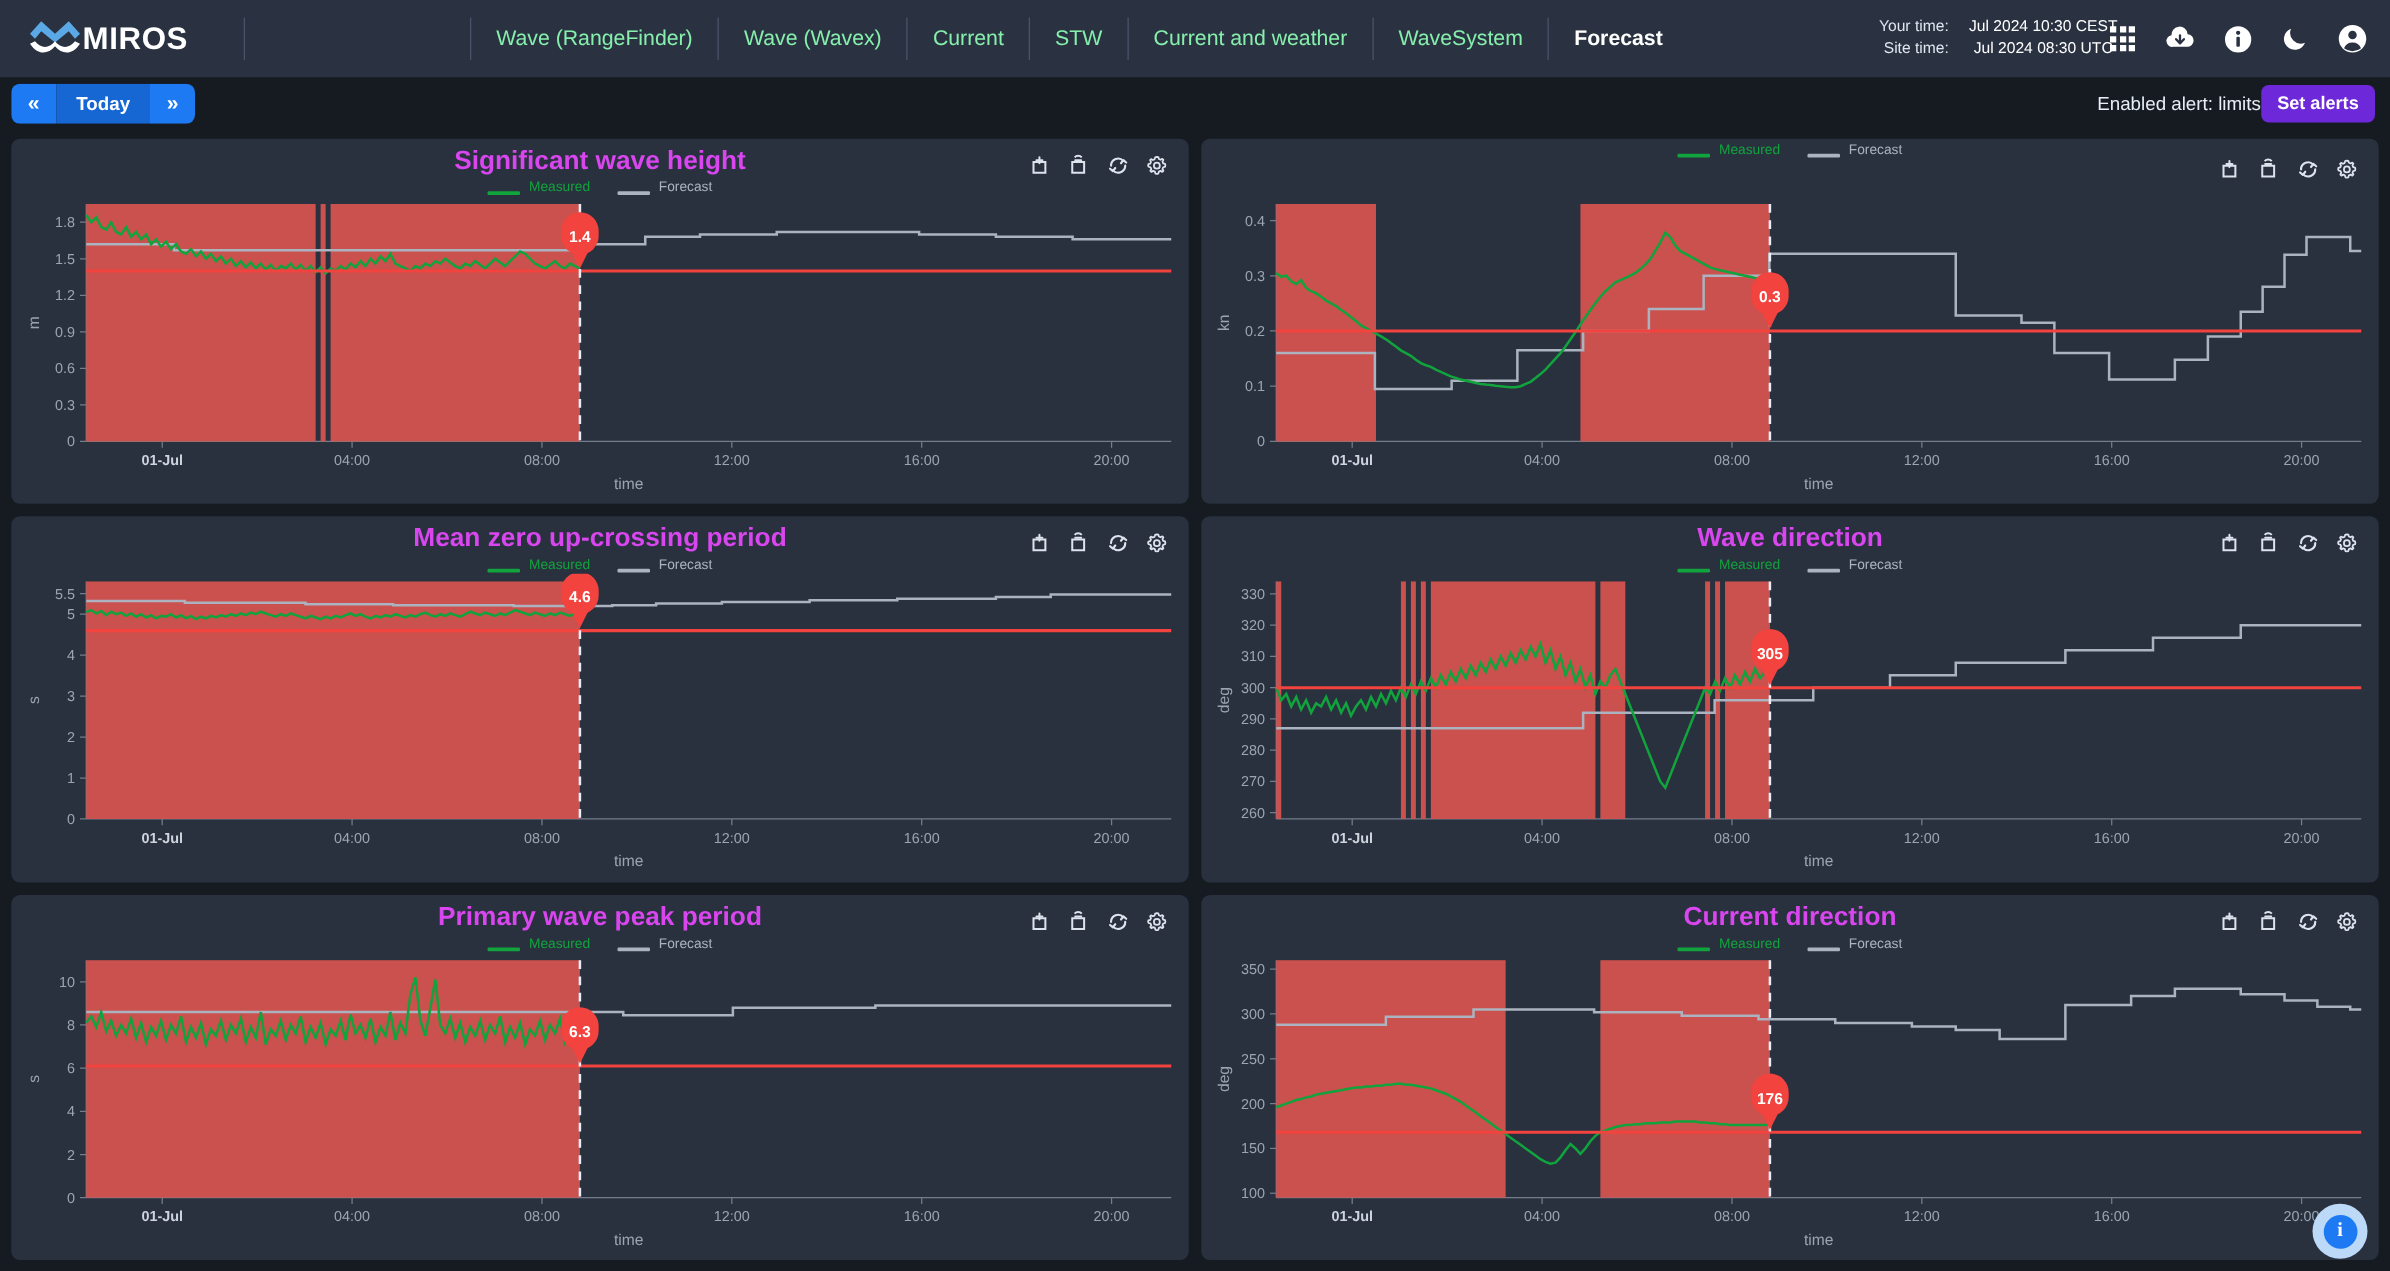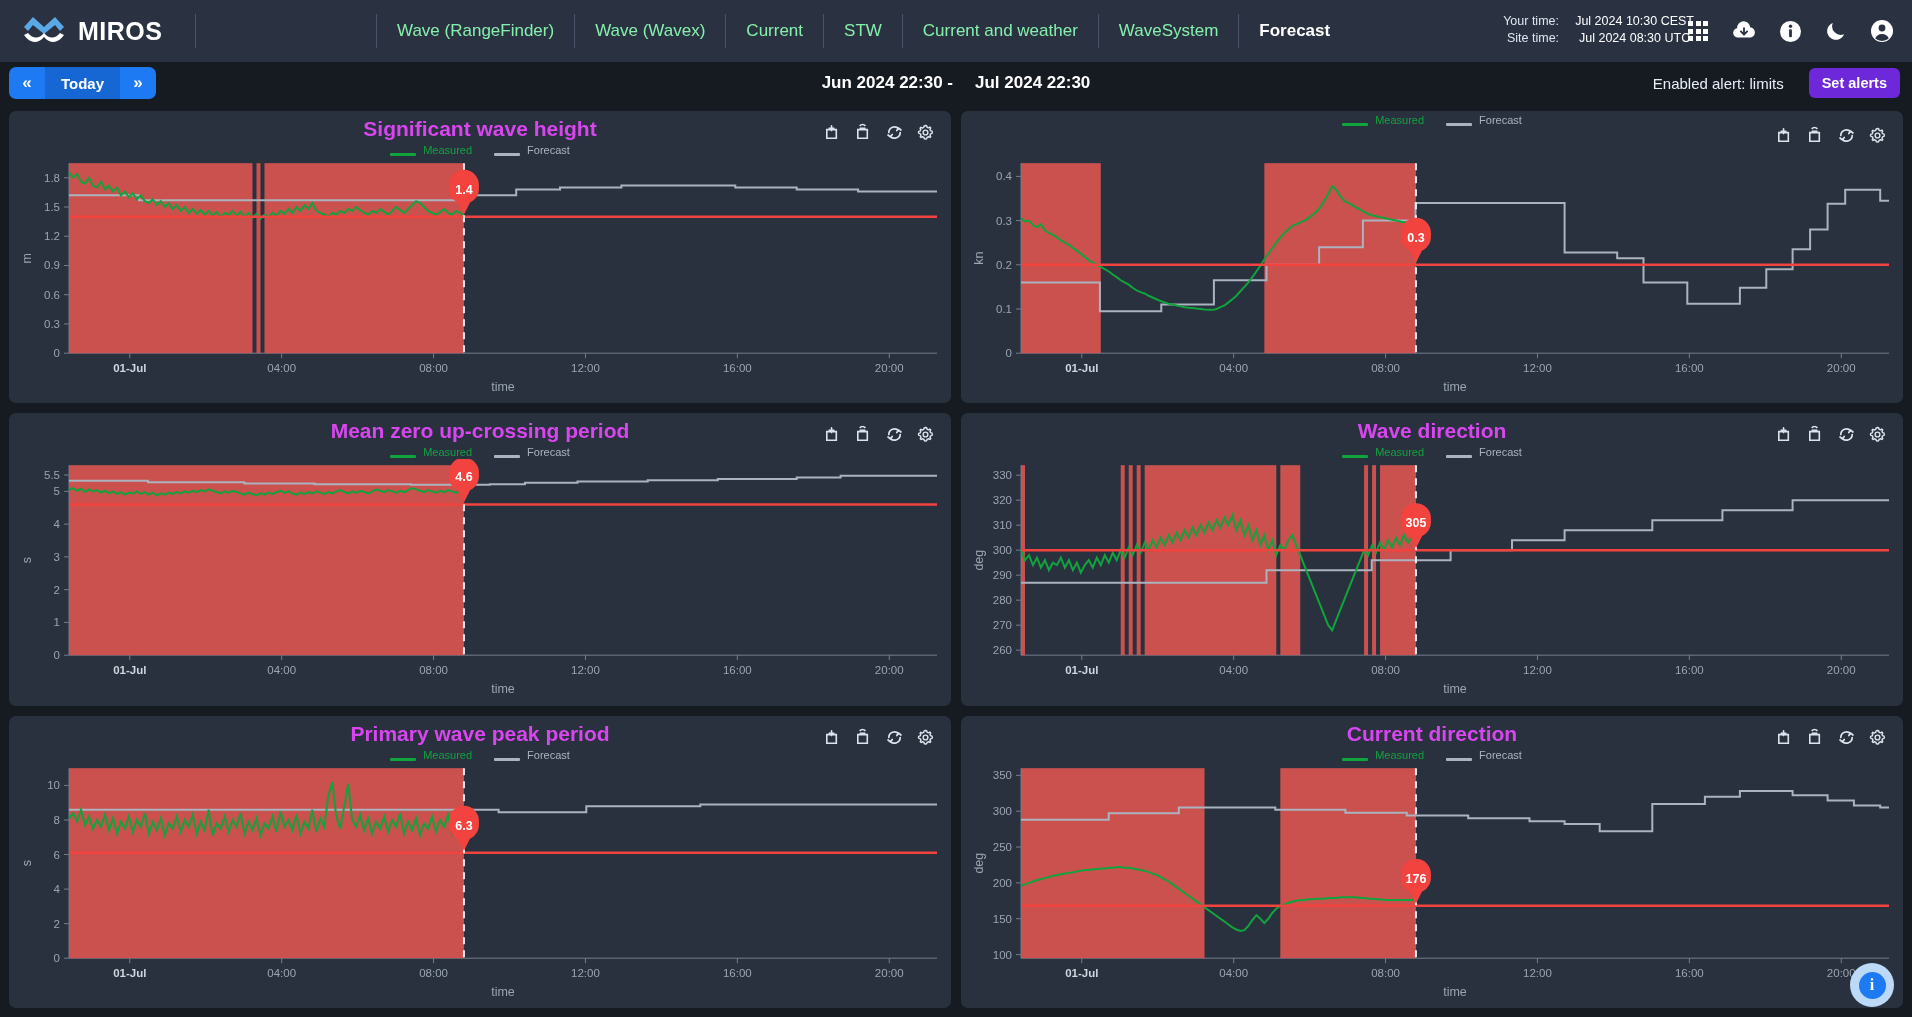--- a/index.html
+++ b/index.html
@@ -9,21 +9,21 @@
     font-family: "Liberation Sans", sans-serif;
     overflow: hidden;
   }
 
   
   .topnav {
     height: 62px; background: #2a3242;
     display: flex; align-items: center;
     position: relative;
   }
-  .brand { display: flex; align-items: center; gap: 12px; padding-left: 22px; width: 195px; }
+  .brand { display: flex; align-items: center; gap: 0; padding-left: 22px; width: 195px; }
   .brand-text { color: #ffffff; font-size: 25px; font-weight: bold; letter-spacing: .5px; }
   .vsep { width: 1px; height: 34px; background: #49546a; }
   .tabs { display: flex; align-items: center; margin-left: 180px; }
   .tab {
     color: #86efac; font-size: 17px; padding: 0 20px;
     line-height: 34px; height: 34px; white-space: nowrap;
     border-right: 1px solid #49546a; cursor: pointer;
   }
   .tab:first-child { border-left: 1px solid #49546a; }
   .tab.active { color: #ffffff; font-weight: bold; border-right: none; }
@@ -50,21 +50,21 @@
     font-family: inherit; font-size: 16px; font-weight: bold;
     display: flex; align-items: center; justify-content: center; cursor: pointer;
   }
   .navbtn.arrow { width: 36px; font-size: 17px; }
   .navbtn.today { background: #1667d4; padding: 0 16px; font-size: 15px; }
   .range {
     position: absolute; left: 0; right: 0; text-align: center;
     color: #ffffff; font-size: 17px; font-weight: bold; pointer-events: none;
   }
   .range .gap { display:inline-block; width: 22px; }
-  .alert-zone { position: absolute; right: 12px; display: flex; align-items: center; gap: 25px; }
+  .alert-zone { position: absolute; right: 12px; display: flex; align-items: center; gap: 0; }
   .alert-txt { color: #e8eef7; font-size: 15px; }
   .setalerts {
     background: #6d28d9; color: #fff; border: none; border-radius: 6px;
     padding: 7px 13px; font-size: 14.5px; font-weight: bold;
     font-family: inherit; cursor: pointer;
   }
 
   
   .board {
     display: grid;
@@ -184,23 +184,20 @@
         </svg>
     </span>
   </div>
 </div>
 
 <div class="toolbar">
   <div class="navgrp">
     <button class="navbtn arrow">«</button>
     <button class="navbtn today">Today</button>
     <button class="navbtn arrow">»</button>
-  </div>
-  <div class="range">
-    <span>Jun 2024 22:30 -</span><span class="gap"></span><span>Jul 2024 22:30</span>
   </div>
   <div class="alert-zone">
     <span class="alert-txt">Enabled alert: limits</span>
     <button class="setalerts">Set alerts</button>
   </div>
 </div>
 
 <div class="board">
 
   <div class="panel">

